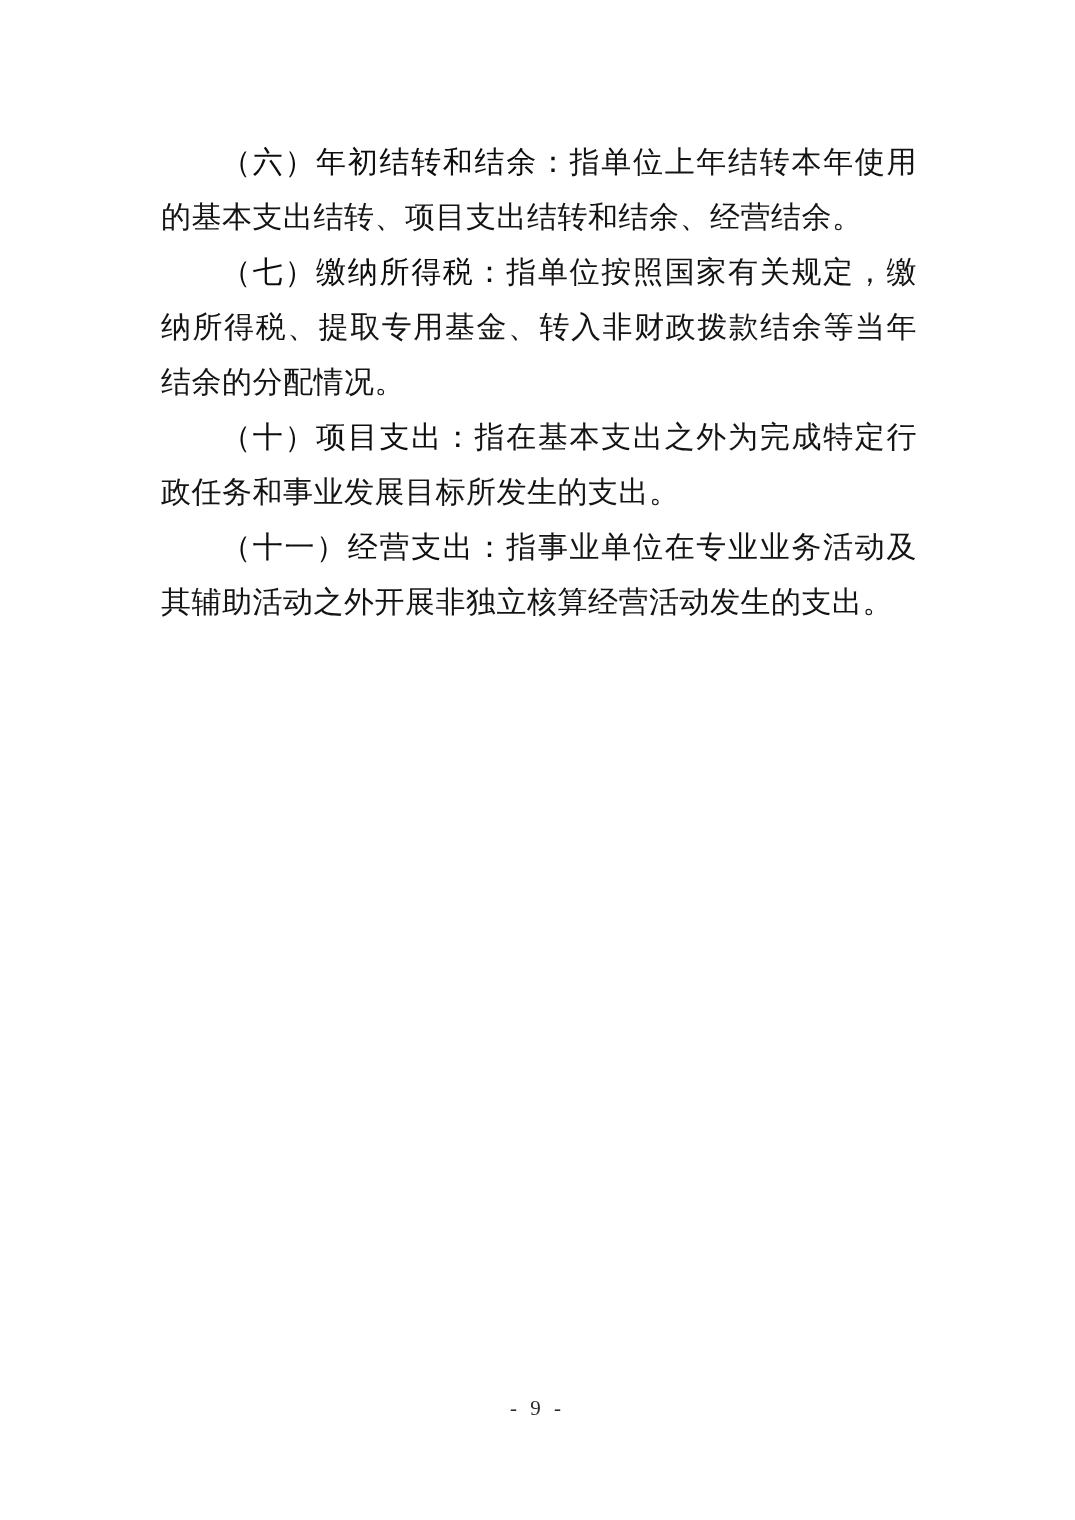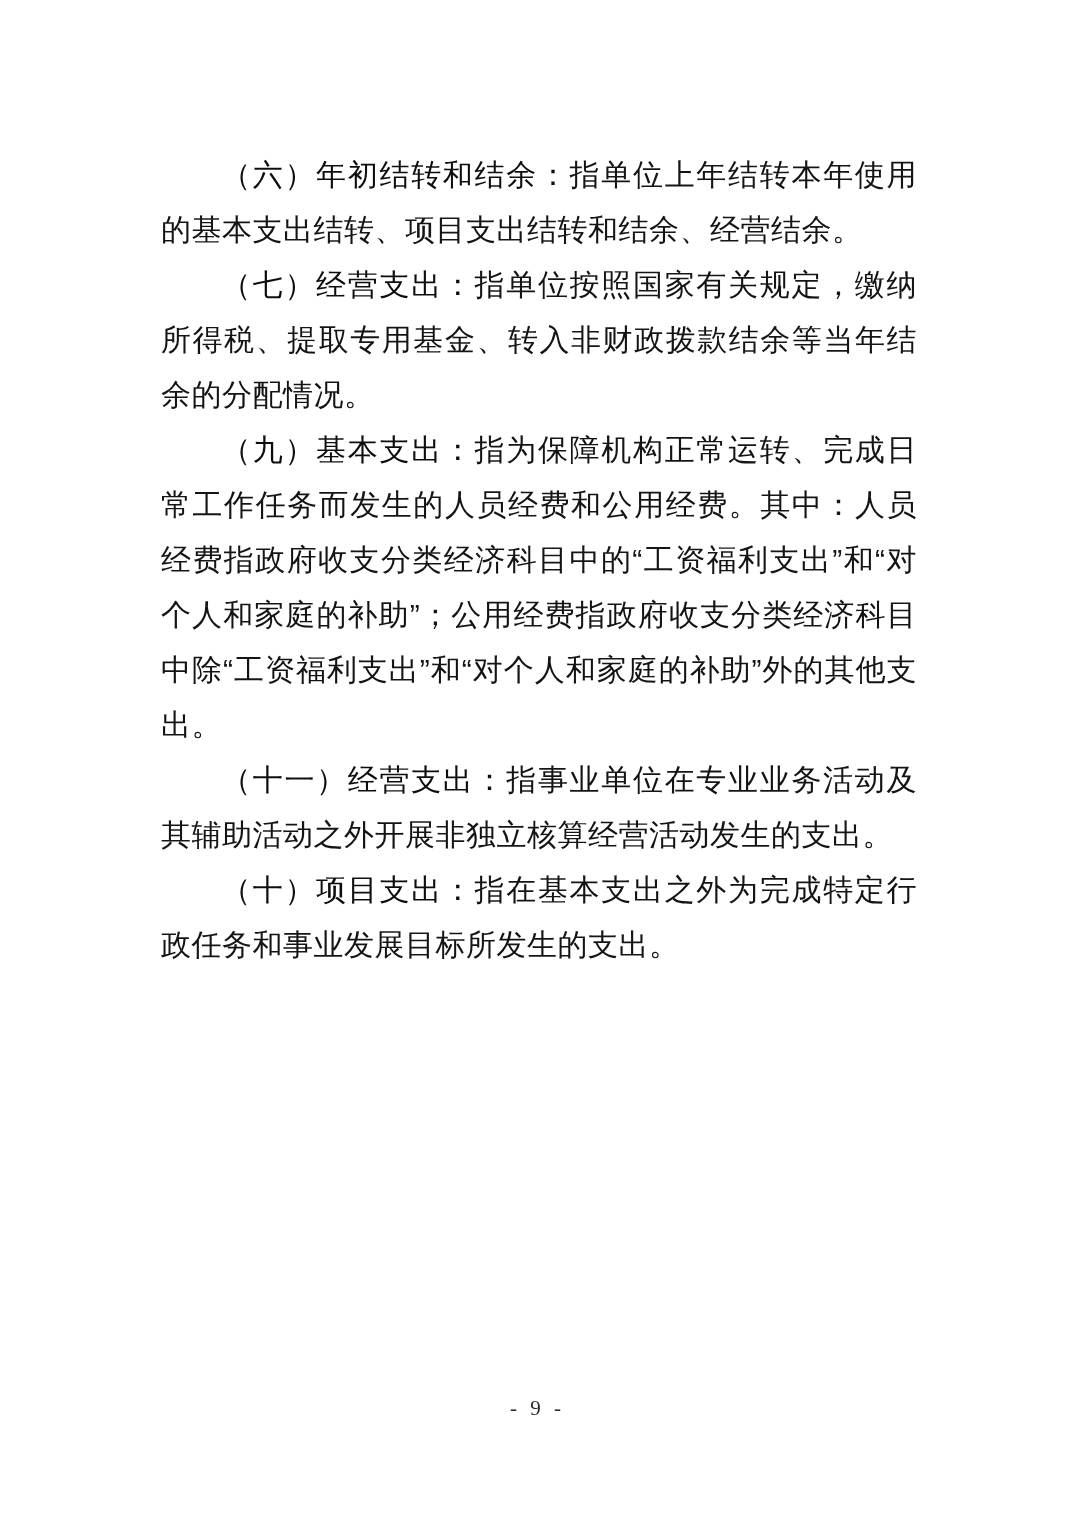--- a/index.html
+++ b/index.html
@@ -12,21 +12,21 @@
     width: 1075px;
     height: 1520px;
     background: #ffffff;
     overflow: hidden;
     font-family: "Liberation Sans", "DejaVu Sans", sans-serif;
     color: #111111;
   }
   .content {
     position: absolute;
     left: 161px;
-    top: 17px;
+    top: 4px;
     width: 756px;
     padding-top: 130px;
     font-size: 30px;
     line-height: 55px;
     font-weight: 400;
     letter-spacing: 0.5px;
   }
   .para {
     margin: 0;
     text-indent: 2em;
@@ -58,28 +58,27 @@
   }
 </style>
 </head>
 <body>
 
 <div class="page">
 
   <main class="content">
     <p class="para"><span class="para-head">（六）年初结转和结余：</span><span class="para-body">指单位上年结转本年使用的基本支出结转、项目支出结转和结余、经营结余。</span></p>
 
-    <p class="para"><span class="para-head">（七）经营支出：</span><span class="para-body">指单位按照国家有关规定，缴纳所得税、提取专用基金、转入非财政拨款结余等当年结余的分配情况。</span></p>
+    <p class="para"><span class="para-head">（七）缴纳所得税：</span><span class="para-body">指单位按照国家有关规定，缴纳所得税、提取专用基金、转入非财政拨款结余等当年结余的分配情况。</span></p>
 
 
-    <p class="para"><span class="para-head">（九）基本支出：</span><span class="para-body">指为保障机构正常运转、完成日常工作任务而发生的人员经费和公用经费。其中：人员经费指政府收支分类经济科目中的“工资福利支出”和“对个人和家庭的补助”；公用经费指政府收支分类经济科目中除“工资福利支出”和“对个人和家庭的补助”外的其他支出。</span></p>
+
+    <p class="para"><span class="para-head">（十）项目支出：</span><span class="para-body">指在基本支出之外为完成特定行政任务和事业发展目标所发生的支出。</span></p>
 
     <p class="para"><span class="para-head">（十一）经营支出：</span><span class="para-body">指事业单位在专业业务活动及其辅助活动之外开展非独立核算经营活动发生的支出。</span></p>
-
-    <p class="para"><span class="para-head">（十）项目支出：</span><span class="para-body">指在基本支出之外为完成特定行政任务和事业发展目标所发生的支出。</span></p>
 
   </main>
 
   <footer class="footer">
     <span class="page-number">- 9 -</span>
   </footer>
 
 </div>
 
 </body></html>

